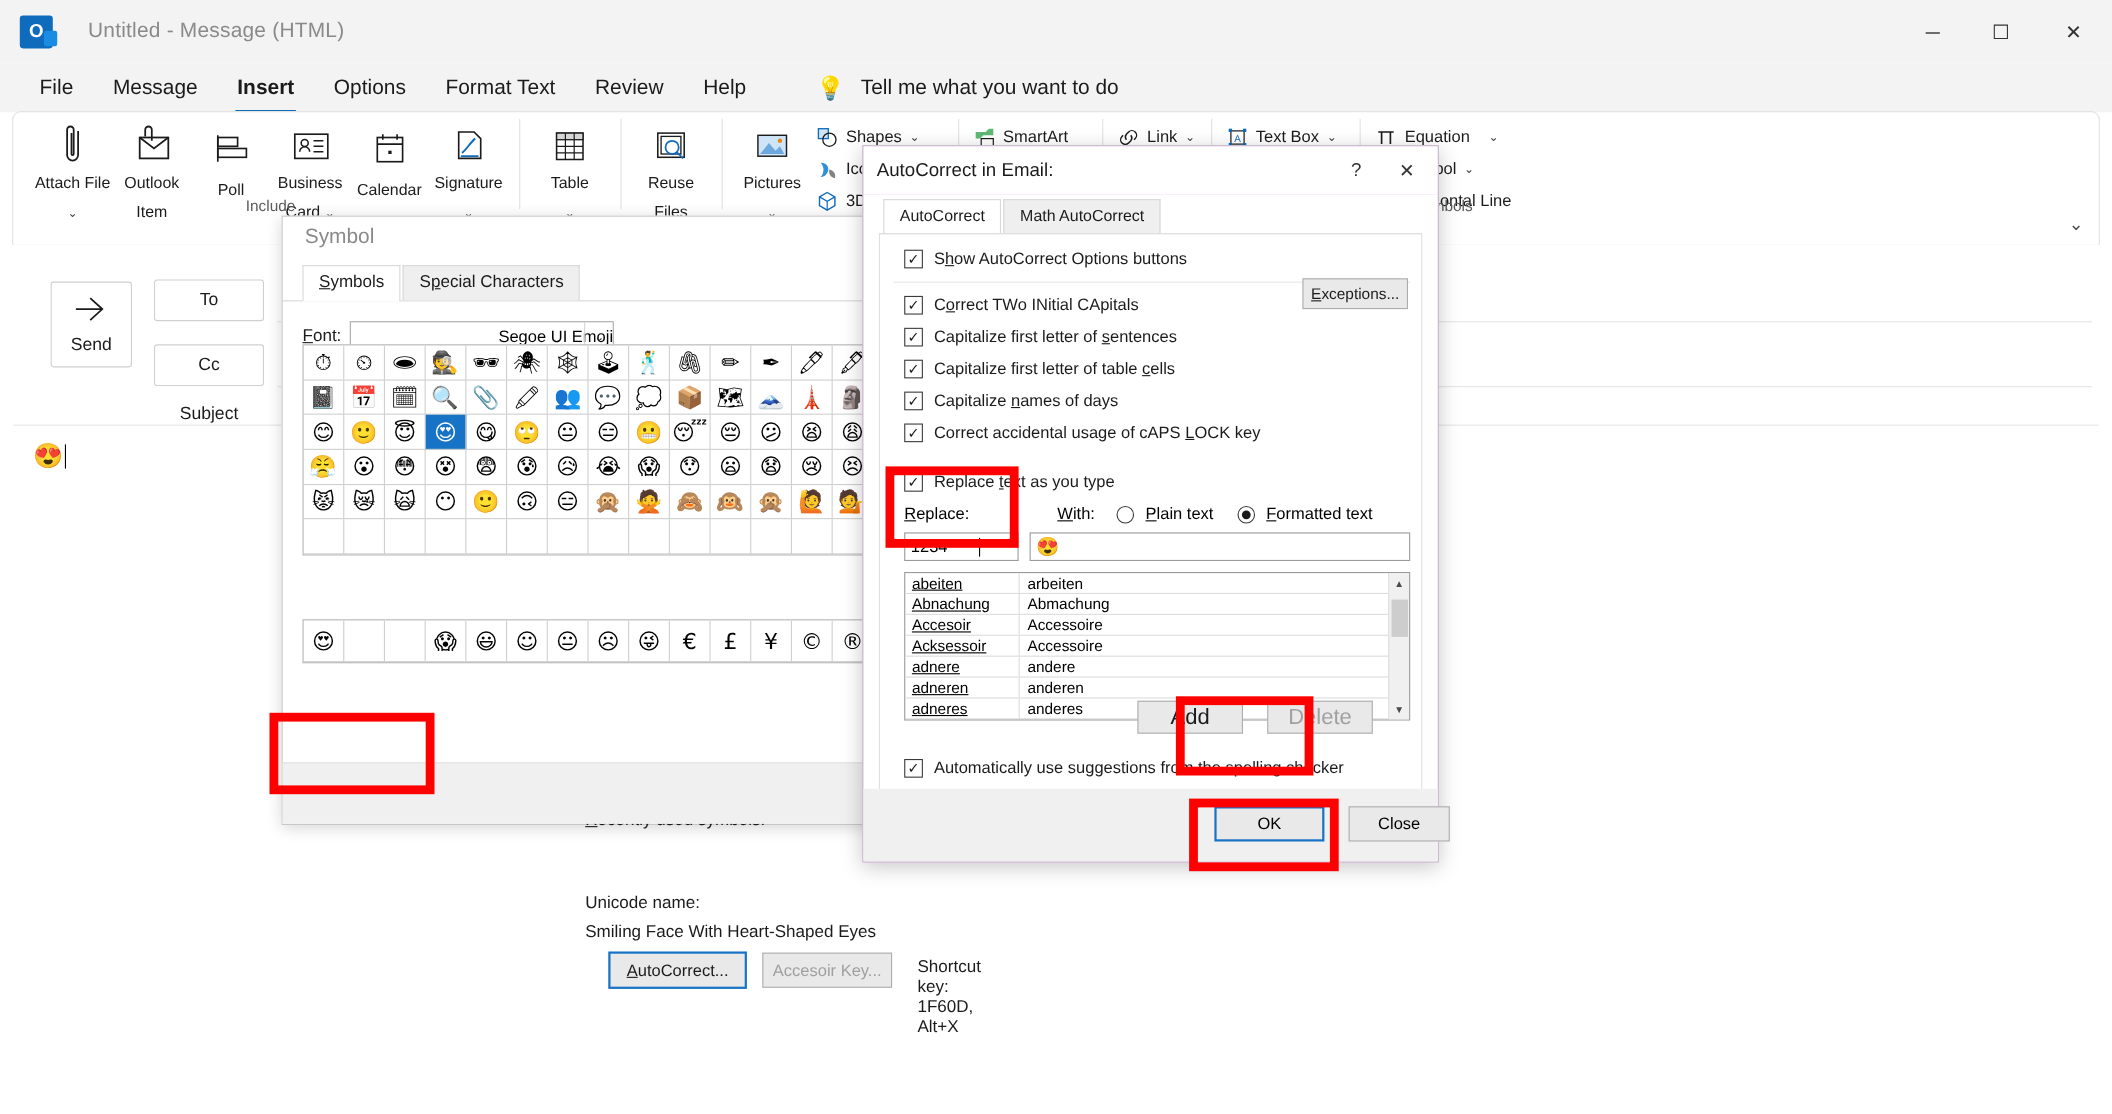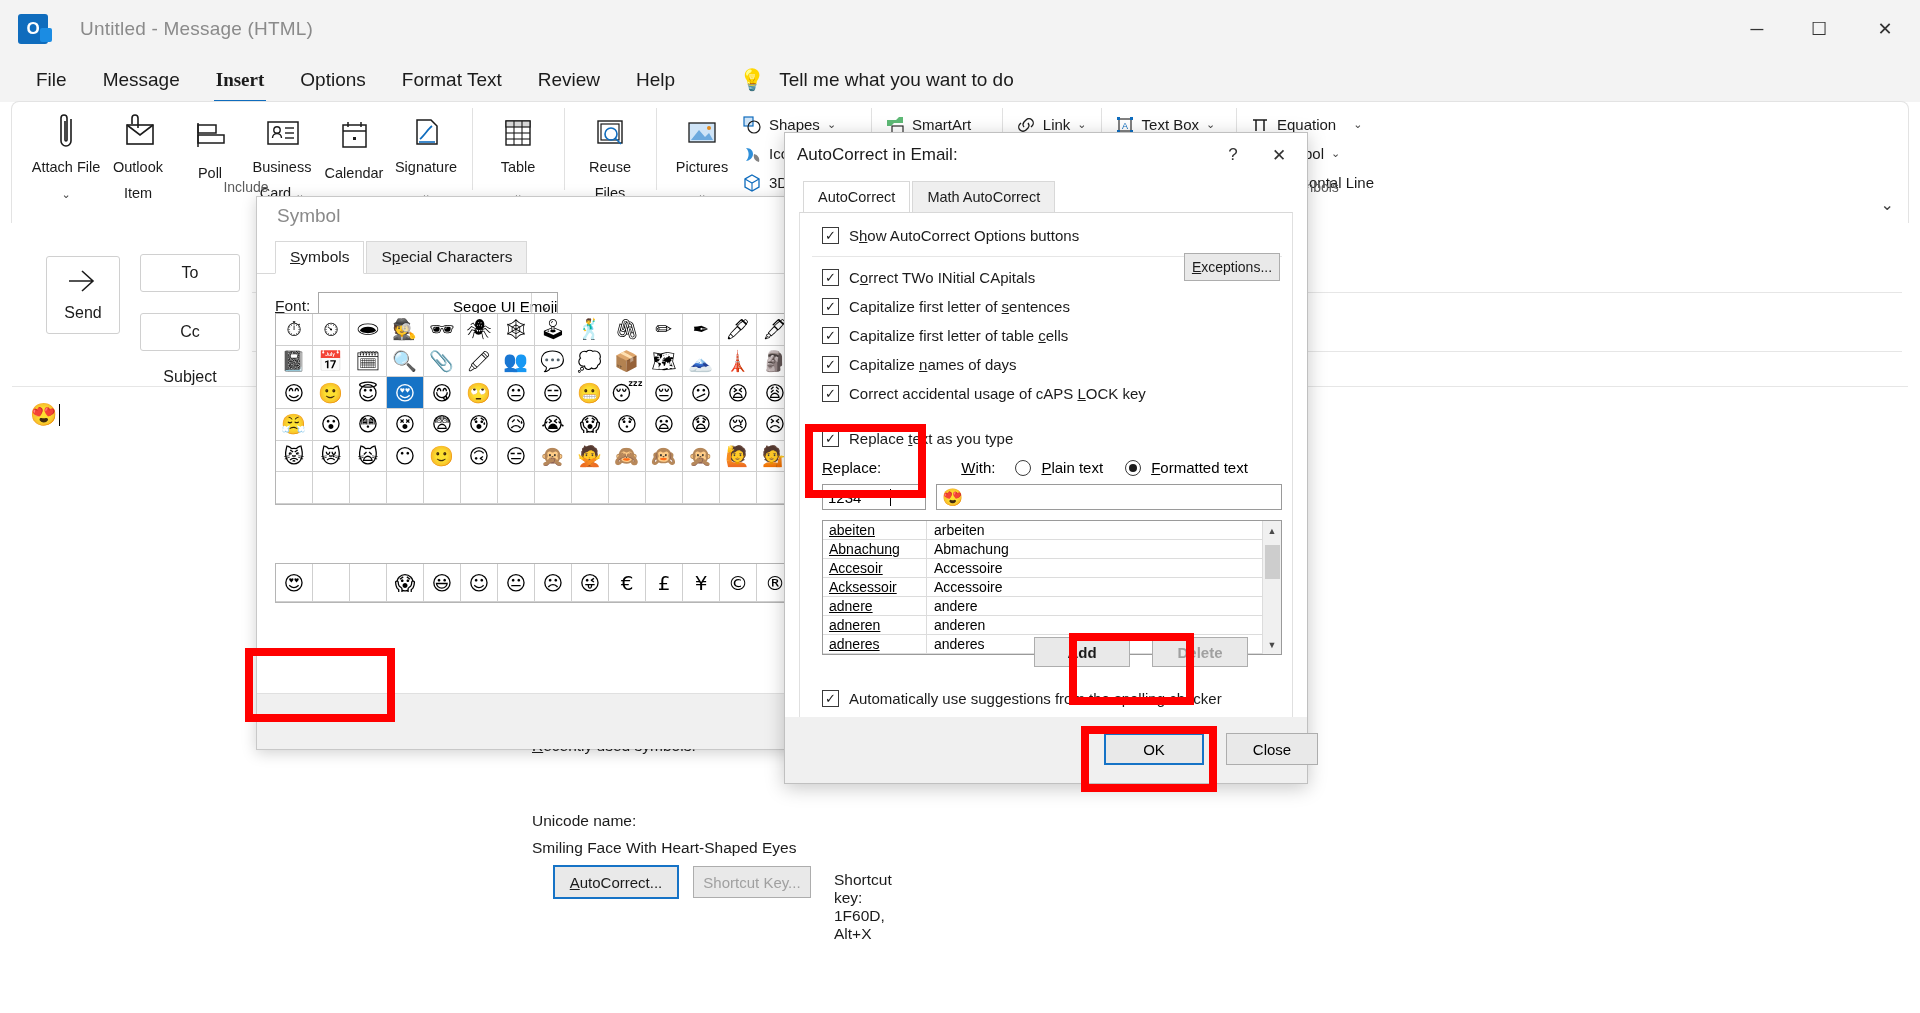--- a/index.html
+++ b/index.html
@@ -38,21 +38,21 @@
   .win-btn:last-child { width:70px; }
 
   
   .tabs {
     position:absolute; left:0; top:58px; width:1920px; height:44px;
     background:#f3f3f3; display:flex; align-items:center; padding-left:18px;
   }
   .tab {
     font-size:19px; color:#1b1b1b; padding:4px 18px; position:relative; white-space:nowrap;
   }
-  .tab.active { font-weight:bold;font-family:Liberation Serif, serif; }
+  .tab.active { font-weight:bold; }
   .tab.active::after{
     content:""; position:absolute; left:16px; right:16px; bottom:-8px; height:3px; background:#0f6cbd;
   }
   .tellme { display:flex; align-items:center; margin-left:46px; color:#1b1b1b; font-size:19px; gap:14px; }
   .bulb { font-size:21px; color:#555; }
 
   
   .ribbon {
     position:absolute; left:12px; top:102px; width:1896px; height:120px;
     background:#fff; border-radius:7px 7px 0 0;
@@ -182,21 +182,21 @@
   .txtin { border:1px solid #9a9a9a; height:26px; background:#fff; font-size:15px; display:flex; align-items:center; padding-left:5px; }
   .ac-table { border:1px solid #9a9a9a; background:#fff; position:relative; overflow:hidden; }
   .ac-table .row { display:flex; height:19px; border-bottom:1px solid #dcdcdc; font-size:14px; }
   .ac-table .c1 { width:104px; padding-left:6px; border-right:1px solid #dcdcdc; display:flex; align-items:center;text-decoration:underline; }
   .ac-table .c2 { flex:1; padding-left:7px; display:flex; align-items:center; }
   .scroll-col { position:absolute; right:0; top:0; width:19px; height:100%; background:#f0f0f0; border-left:1px solid #dcdcdc; }
   .scroll-arrow { height:19px; display:flex; align-items:center; justify-content:center; font-size:9px; color:#4a4a4a; background:#f0f0f0; }
   .scroll-thumb { position:absolute; left:2px; width:15px; top:24px; height:34px; background:#cdcdcd; }
   .ac-footer-btn {
     position:absolute; width:96px; height:30px; border:1px solid #adadad; background:#e9e9e9;
-    display:flex; align-items:center; justify-content:center; font-size:15px; color:#1b1b1b;font-weight:bold;
+    display:flex; align-items:center; justify-content:center; font-size:20px; color:#1b1b1b;
   }
   .ac-footer-btn.disabled{ color:#a0a0a0; }
   .ac-bottom-bar { position:absolute; left:0; bottom:0; width:100%; height:66px; background:#f0f0f0; }
   .btn-ok { position:absolute; left:319px; bottom:18px; width:100px; height:32px; border:2px solid #1673c6; background:#e9e9e9; display:flex; align-items:center; justify-content:center; font-size:15px; }
   .btn-close { position:absolute; left:441px; bottom:18px; width:92px; height:32px; border:1px solid #adadad; background:#e9e9e9; display:flex; align-items:center; justify-content:center; font-size:15px; }
 
   
   .redbox { position:absolute; border:8px solid #ff0000; pointer-events:none; }
 </style>
 </head>
@@ -517,21 +517,21 @@
         <span class="dd">⌄</span>
       </div>
     </div>
     <div class="recent-lbl"><u class="acc">R</u>ecently used symbols:</div>
     <div class="uname-lbl">Unicode name:</div>
     <div class="uname-val">Smiling Face With Heart-Shaped Eyes</div>
 
     <div class="sym-btn primary" style="left:296px; top:668px; width:126px; height:34px;">
       <span><u class="acc">A</u>utoCorrect...</span>
     </div>
-    <div class="sym-btn disabled" style="left:436px; top:669px; width:118px; height:32px;">Shortcut Key...</div>
+    <div class="sym-btn disabled" style="left:436px; top:669px; width:118px; height:32px;">Accesoir Key...</div>
     <div class="shortcut-text" style="left:577px; top:674px;">Shortcut key: 1F60D, Alt+X</div>
 
     <div class="symbol-footer"></div>
   </div>
 
   <div class="glyph-grid">
       <div class="gcell">⏱</div>
       <div class="gcell">⏲</div>
       <div class="gcell">🕳</div>
       <div class="gcell">🕵</div>

